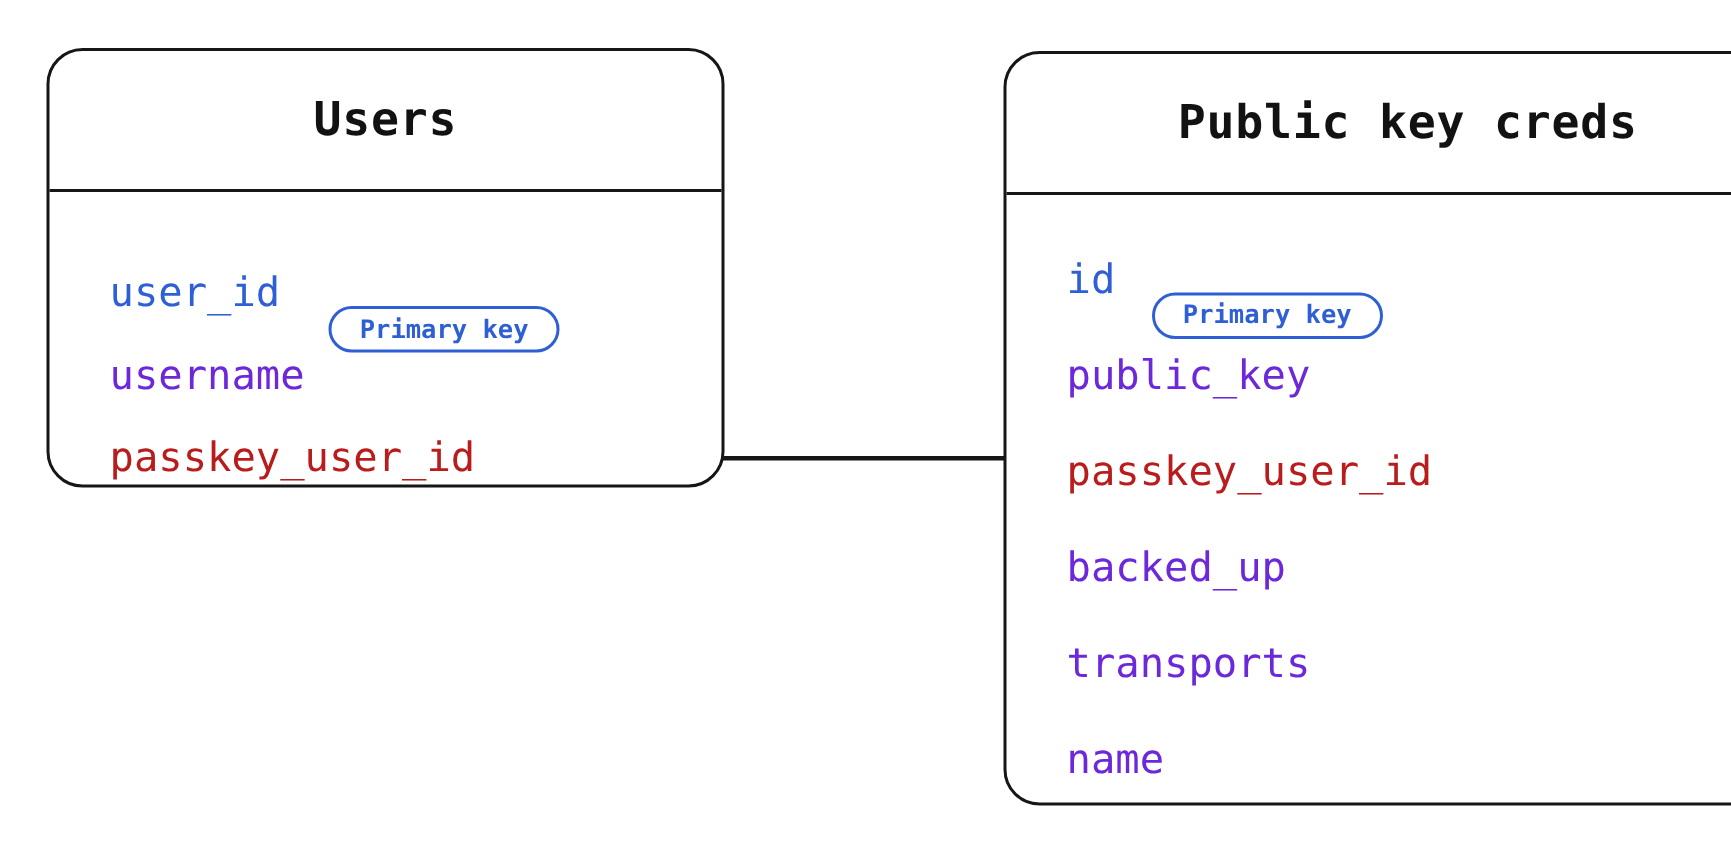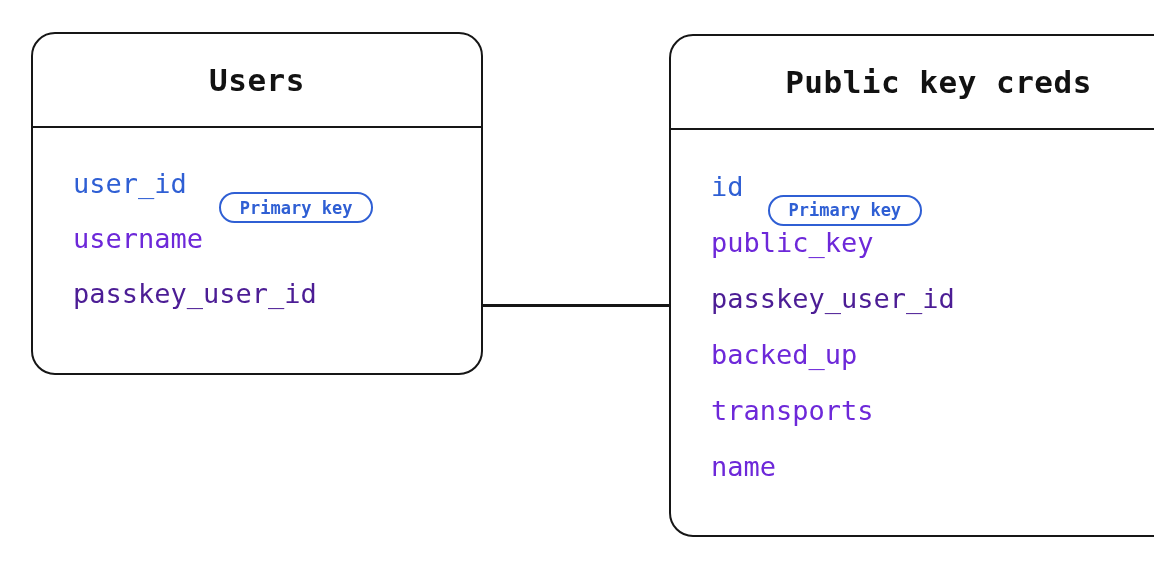--- a/index.html
+++ b/index.html
@@ -42,41 +42,41 @@
     font-weight: 700;
     color: #121212;
     letter-spacing: 0.5px;
     white-space: nowrap;
   }
   .entity-body {
     flex: 1 1 auto;
     box-sizing: border-box;
     display: flex;
     flex-direction: column;
-    justify-content: flex-start;
+    justify-content: space-between;
   }
 
   
   .attr-row {
     box-sizing: border-box;
     display: flex;
     align-items: center;
     white-space: nowrap;
   }
   .attr-name {
     font-family: "DejaVu Sans Mono", monospace;
     font-weight: 400;
     color: #6d28d9;
     white-space: nowrap;
   }
   .attr-name.is-key {
     color: #2f5fd4;
   }
   .attr-name.is-fk {
-    color: #4c1d95;
+    color: #b91c1c;
   }
 
   
   .badge {
     box-sizing: border-box;
     display: inline-flex;
     align-items: center;
     justify-content: center;
     border: 2px solid #2f5fd4;
     border-radius: 999px;
@@ -92,21 +92,22 @@
   .connector {
     position: absolute;
     background: #161616;
   }
 
   
   #entity-users {
     left: 31px;
     top: 32px;
     width: 452px;
-    height: 343px;
+    height: 293px;
+    gap: 12px;
   }
   #entity-users .entity-header { height: 94px; }
   #entity-users .entity-title { font-size: 31px; }
   #entity-users .entity-body { padding: 28px 0 0 0; }
   #entity-users .attr-row { height: 55px; padding-left: 40px; }
   #entity-users .attr-name { font-size: 27px; }
   #entity-users .badge {
     font-size: 17px;
     height: 31px;
     padding: 0 19px;

